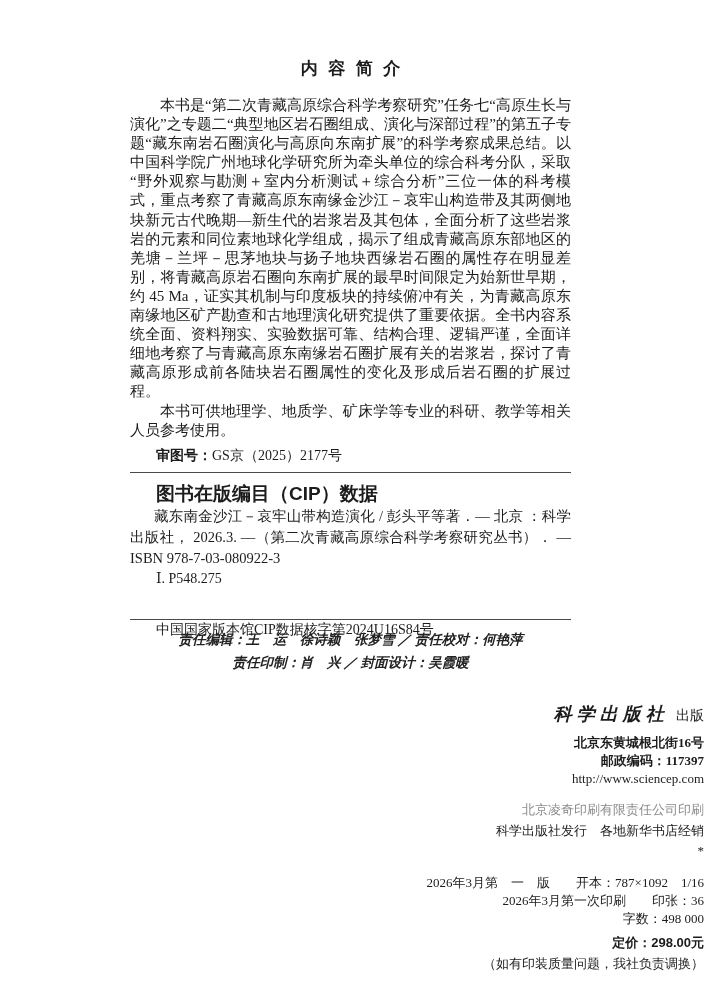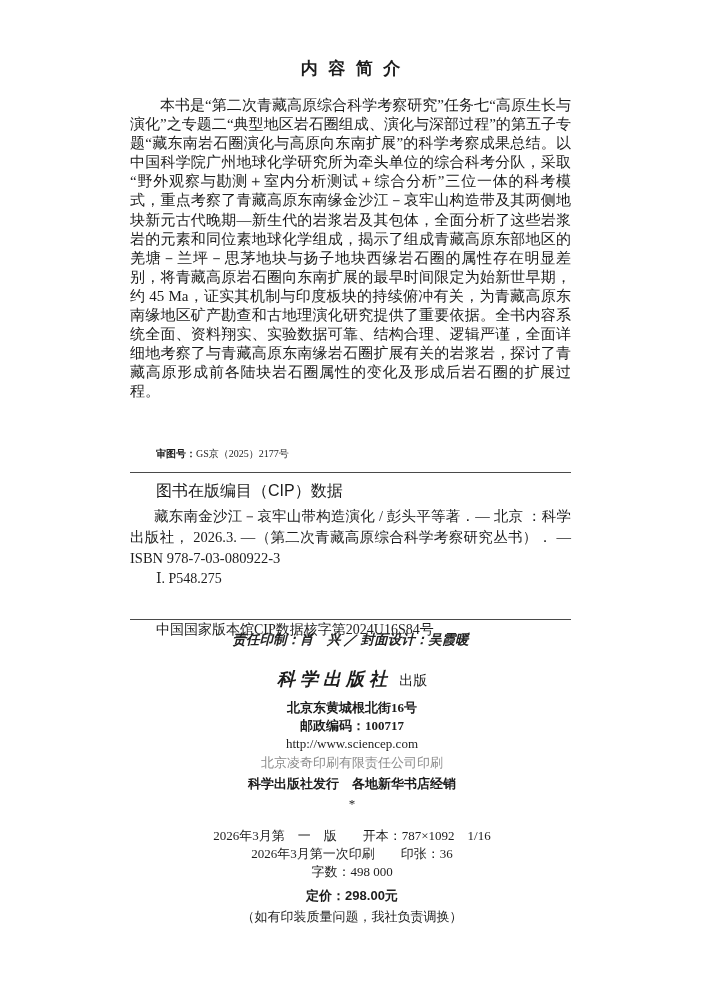--- a/index.html
+++ b/index.html
@@ -12,67 +12,68 @@
   .col { position:absolute; left:130px; width:441px; }
 
   .title { top:57px; text-align:center;
            font-family:"Liberation Sans","DejaVu Sans",sans-serif;
            font-weight:bold; font-size:17px; letter-spacing:0.62em; padding-left:0.62em; }
 
   .intro { top:96px; font-size:15px; line-height:19.1px; text-align:justify;
            text-justify:inter-ideograph; }
   .intro p { text-indent:2em; }
 
-  .shentu { top:447px; padding-left:26px; font-size:10px; }
+  .shentu { top:447px; padding-left:26px; font-size:14px; }
   .shentu .lab { font-family:"Liberation Sans","DejaVu Sans",sans-serif; font-weight:bold; }
 
   .rule { height:0; border-top:1.6px solid #4a4a4a; }
   .rule1 { top:472px; }
   .rule2 { top:619px; }
 
-  .cip-head { top:481px; padding-left:26px; font-size:16px; font-weight:normal;
+  .cip-head { top:481px; padding-left:26px; font-size:19px; font-weight:bold;
               font-family:"Liberation Sans","DejaVu Sans",sans-serif; }
 
   .cip-entry { top:506px; font-size:14.5px; line-height:21px; text-align:justify;
                text-justify:inter-ideograph; }
   .cip-entry p { text-indent:24px; }
 
   .cip-class  { top:570px; padding-left:26px; font-size:14px; }
   .cip-record { top:621px; padding-left:26px; font-size:14px; }
 
   .staff { top:629px; text-align:center; font-style:italic; font-weight:bold;
            font-size:13.5px; line-height:22.5px; color:#222; }
 
   
-  .imprint { position:absolute; left:0; top:670px; width:704px; text-align:center; }
+  .imprint { position:absolute; left:0; top:705px; width:704px; text-align:right; }
   .imprint div { font-size:13px; line-height:18px; }
   .publine { margin-bottom:9px; }
   .pub-name { font-size:18px; font-weight:bold; font-style:italic;
               letter-spacing:5px; }
   .pub-suffix { font-size:14px; margin-left:4px; }
   .addr, .postcode { font-weight:bold; line-height:18.5px; }
   .website { line-height:17px; }
-  .printer { color:#8b8b8b; margin-top:1px; }
-  .dist { font-weight:bold; margin-top:3px; }
+  .printer { color:#8b8b8b; margin-top:13px; }
+  .dist { font-weight:normal; margin-top:3px; }
   .star { margin-top:2px; line-height:16px; }
   .ed { line-height:20px; }
   .ed-first { margin-top:14px; }
   .price { margin-top:6px; font-weight:bold; font-size:16.5px; line-height:24px;
            font-family:"Liberation Sans","DejaVu Sans",sans-serif; }
   .notice { font-size:14.5px; margin-top:3px; line-height:20px; }
 </style>
 </head>
 <body>
 
 <div class="page">
 
   <div class="col title">内容简介</div>
 
   <div class="col intro">
     <p>本书是“第二次青藏高原综合科学考察研究”任务七“高原生长与演化”之专题二“典型地区岩石圈组成、演化与深部过程”的第五子专题“藏东南岩石圈演化与高原向东南扩展”的科学考察成果总结。以中国科学院广州地球化学研究所为牵头单位的综合科考分队，采取“野外观察与勘测＋室内分析测试＋综合分析”三位一体的科考模式，重点考察了青藏高原东南缘金沙江－哀牢山构造带及其两侧地块新元古代晚期—新生代的岩浆岩及其包体，全面分析了这些岩浆岩的元素和同位素地球化学组成，揭示了组成青藏高原东部地区的羌塘－兰坪－思茅地块与扬子地块西缘岩石圈的属性存在明显差别，将青藏高原岩石圈向东南扩展的最早时间限定为始新世早期，约 45 Ma，证实其机制与印度板块的持续俯冲有关，为青藏高原东南缘地区矿产勘查和古地理演化研究提供了重要依据。全书内容系统全面、资料翔实、实验数据可靠、结构合理、逻辑严谨，全面详细地考察了与青藏高原东南缘岩石圈扩展有关的岩浆岩，探讨了青藏高原形成前各陆块岩石圈属性的变化及形成后岩石圈的扩展过程。</p>
+    <p>本书可供地理学、地质学、矿床学等专业的科研、教学等相关人员参考使用。</p>
   </div>
 
   <div class="col shentu">
     <span class="lab">审图号：</span><span>GS京（2025）2177号</span>
   </div>
 
   <div class="col rule rule1"></div>
 
   <div class="col cip-head">图书在版编目（CIP）数据</div>
 
@@ -80,30 +81,31 @@
     <p>藏东南金沙江－哀牢山带构造演化 / 彭头平等著．— 北京 ：科学出版社， 2026.3. —（第二次青藏高原综合科学考察研究丛书）． — ISBN 978-7-03-080922-3</p>
   </div>
 
   <div class="col cip-class">Ⅰ. P548.275</div>
 
   <div class="col cip-record">中国国家版本馆CIP数据核字第2024U16S84号</div>
 
   <div class="col rule rule2"></div>
 
   <div class="col staff">
+    <div>责任编辑：王　运　徐诗颖　张梦雪 ／ 责任校对：何艳萍</div>
     <div>责任印制：肖　兴 ／ 封面设计：吴霞暖</div>
   </div>
 
   <div class="imprint">
     <div class="publine">
       <span class="pub-name">科学出版社</span>
       <span class="pub-suffix">出版</span>
     </div>
     <div class="addr">北京东黄城根北街16号</div>
-    <div class="postcode">邮政编码：100717</div>
+    <div class="postcode">邮政编码：117397</div>
     <div class="website">http://www.sciencep.com</div>
     <div class="printer">北京凌奇印刷有限责任公司印刷</div>
     <div class="dist">科学出版社发行　各地新华书店经销</div>
     <div class="star">*</div>
     <div class="ed ed-first">2026年3月第　一　版　　开本：787×1092　1/16</div>
     <div class="ed">2026年3月第一次印刷　　印张：36</div>
     <div class="ed">字数：498 000</div>
     <div class="price">
       <span>定价：</span><span>298.00元</span>
     </div>

